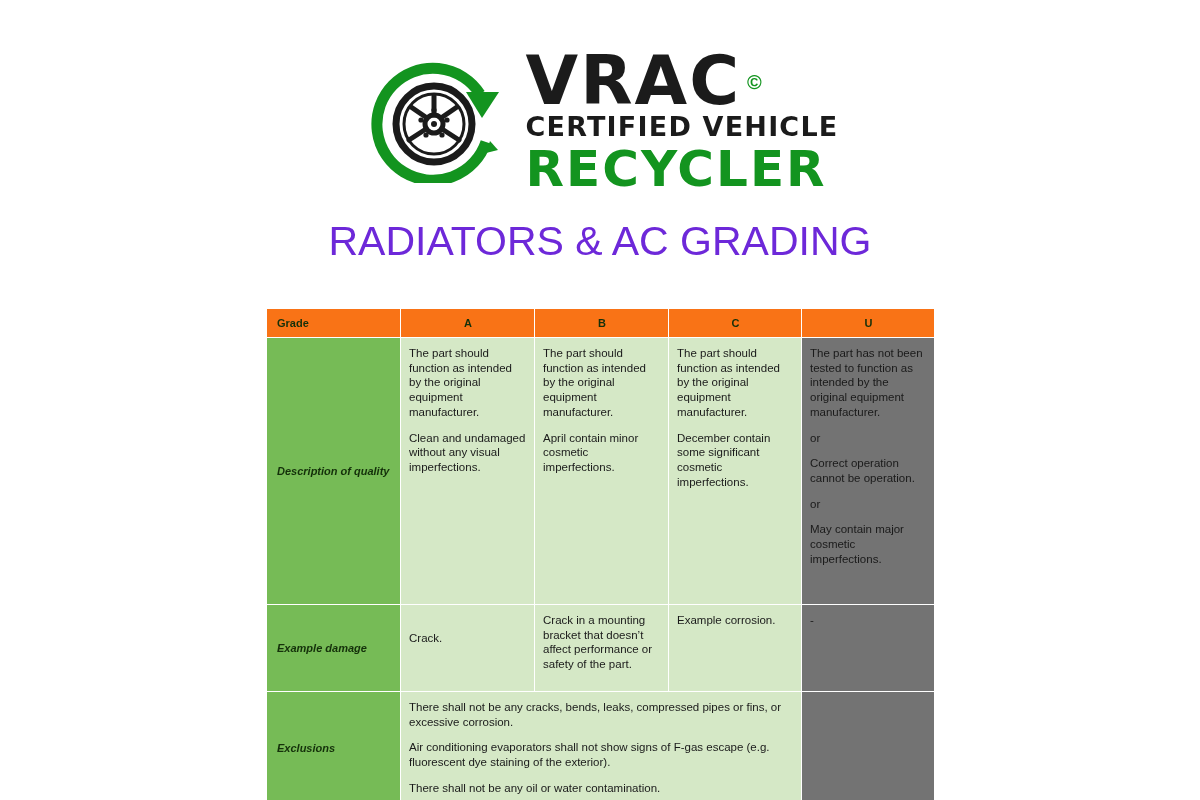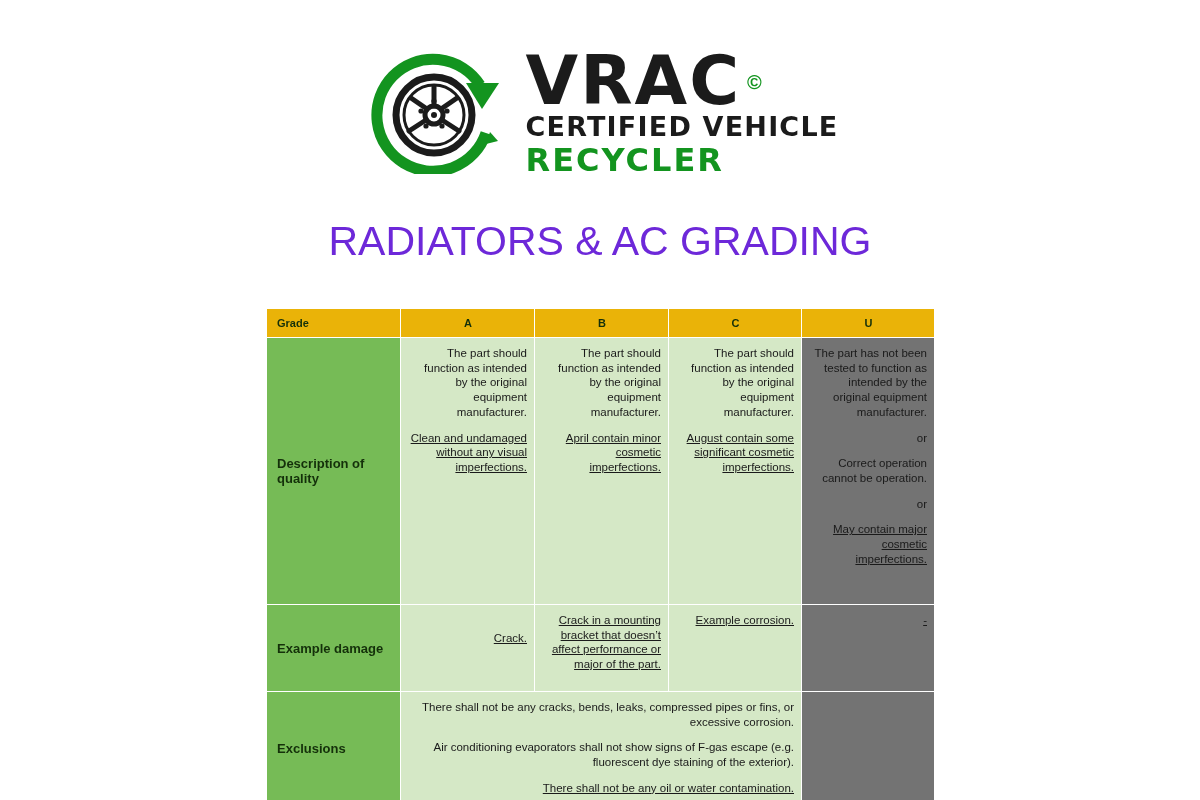--- a/index.html
+++ b/index.html
@@ -68,21 +68,21 @@
     font-family: "DejaVu Sans", sans-serif;
     font-weight: bold;
     font-size: 27px;
     letter-spacing: 1.2px;
     color: #1b1b1b;
     margin-top: -2px;
   }
   .logo-recycler {
     font-family: "DejaVu Sans", sans-serif;
     font-weight: bold;
-    font-size: 32px;
+    font-size: 50px;
     letter-spacing: 2px;
     color: #13941f;
     line-height: 1;
     margin-top: 2px;
   }
 
   
   .doc-title {
     position: absolute;
     top: 218px;
@@ -105,55 +105,54 @@
     border-collapse: collapse;
     table-layout: fixed;
     font-size: 11.5px;
   }
   .grade-table td, .grade-table th {
     vertical-align: top;
     padding: 8px 7px 8px 8px;
     border: 1px solid #ffffff;
   }
   thead th {
-    background: #eab308;
+    background: #f97316;
     color: #14300a;
     font-size: 11px;
     font-weight: bold;
     text-align: center;
     padding: 9px 6px;
     height: 10px;
   }
   thead th.head-label {
     text-align: left;
     padding-left: 10px;
   }
   td.rowlabel {
     background: #76bb56;
     color: #14300a;
     font-weight: bold;
-    font-size: 13px;
+    font-size: 11px;
     vertical-align: middle;
     padding-left: 10px;
+    font-style: italic;
   }
   td.cell {
     background: #d5e8c6;
     color: #1a1a1a;
     line-height: 1.28;
   }
   td.cell.light {
     background: #737373;
   }
   td.cell p {
     margin: 0 0 11px 0;
-    text-align: right;
   }
   td.cell p:last-child {
     margin-bottom: 0;
-    text-decoration: underline;
   }
   .col-label { width: 134px; }
   .col-a { width: 134px; }
   .col-b { width: 134px; }
   .col-c { width: 133px; }
   .col-u { width: 133px; }
 
   .row-desc td.cell { height: 250px; }
   .row-example td.cell { height: 70px; }
   .row-excl td.cell { height: 96px; }
@@ -235,38 +234,38 @@
         <td class="cell">
           <p>The part should function as intended by the original equipment manufacturer.</p>
           <p>Clean and undamaged without any visual imperfections.</p>
         </td>
         <td class="cell">
           <p>The part should function as intended by the original equipment manufacturer.</p>
           <p>April contain minor cosmetic imperfections.</p>
         </td>
         <td class="cell">
           <p>The part should function as intended by the original equipment manufacturer.</p>
-          <p>August contain some significant cosmetic imperfections.</p>
+          <p>December contain some significant cosmetic imperfections.</p>
         </td>
         <td class="cell light">
           <p>The part has not been tested to function as intended by the original equipment manufacturer.</p>
           <p>or</p>
           <p>Correct operation cannot be operation.</p>
           <p>or</p>
           <p>May contain major cosmetic imperfections.</p>
         </td>
       </tr>
 
       <tr class="row-example">
         <td class="rowlabel">Example damage</td>
         <td class="cell">
           <p style="margin-top:18px">Crack.</p>
         </td>
         <td class="cell mid">
-          <p>Crack in a mounting bracket that doesn’t affect performance or major of the part.</p>
+          <p>Crack in a mounting bracket that doesn’t affect performance or safety of the part.</p>
         </td>
         <td class="cell">
           <p>Example corrosion.</p>
         </td>
         <td class="cell light">
           <p>-</p>
         </td>
       </tr>
 
       <tr class="row-excl">

